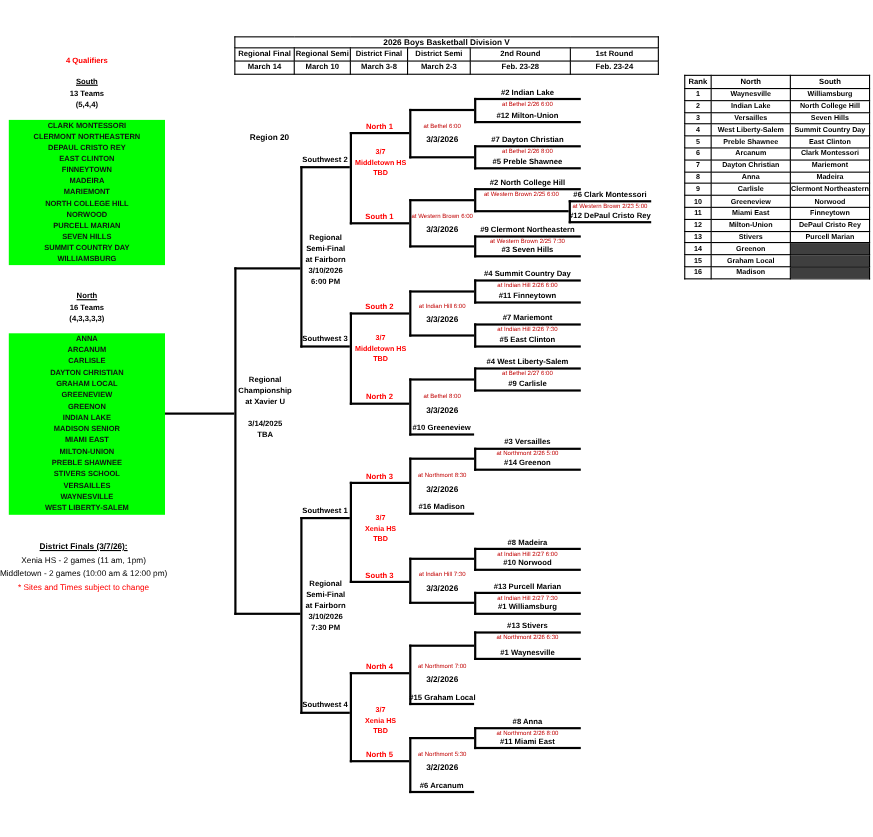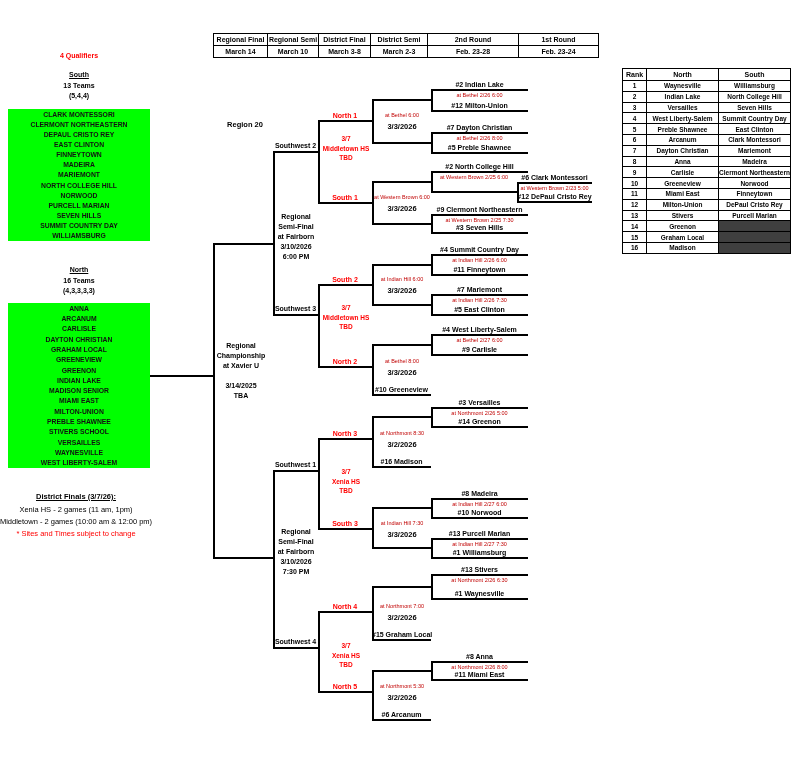--- a/index.html
+++ b/index.html
@@ -42,20 +42,23 @@
   <table id="header-table" style="left:213px;top:33px;width:385px">
     <colgroup>
         <col style="width:54px">
         <col style="width:51px">
         <col style="width:52px">
         <col style="width:57px">
         <col style="width:91px">
         <col style="width:80px">
       </colgroup>
     <tbody>
+        <tr>
+          <td class="tt" colspan="6">2026 Boys Basketball Division V</td>
+        </tr>
     <tr>
       <td>Regional Final</td>
       <td>Regional Semi</td>
       <td>District Final</td>
       <td>District Semi</td>
       <td>2nd Round</td>
       <td>1st Round</td>
     </tr>
     <tr>
       <td>March 14</td>

